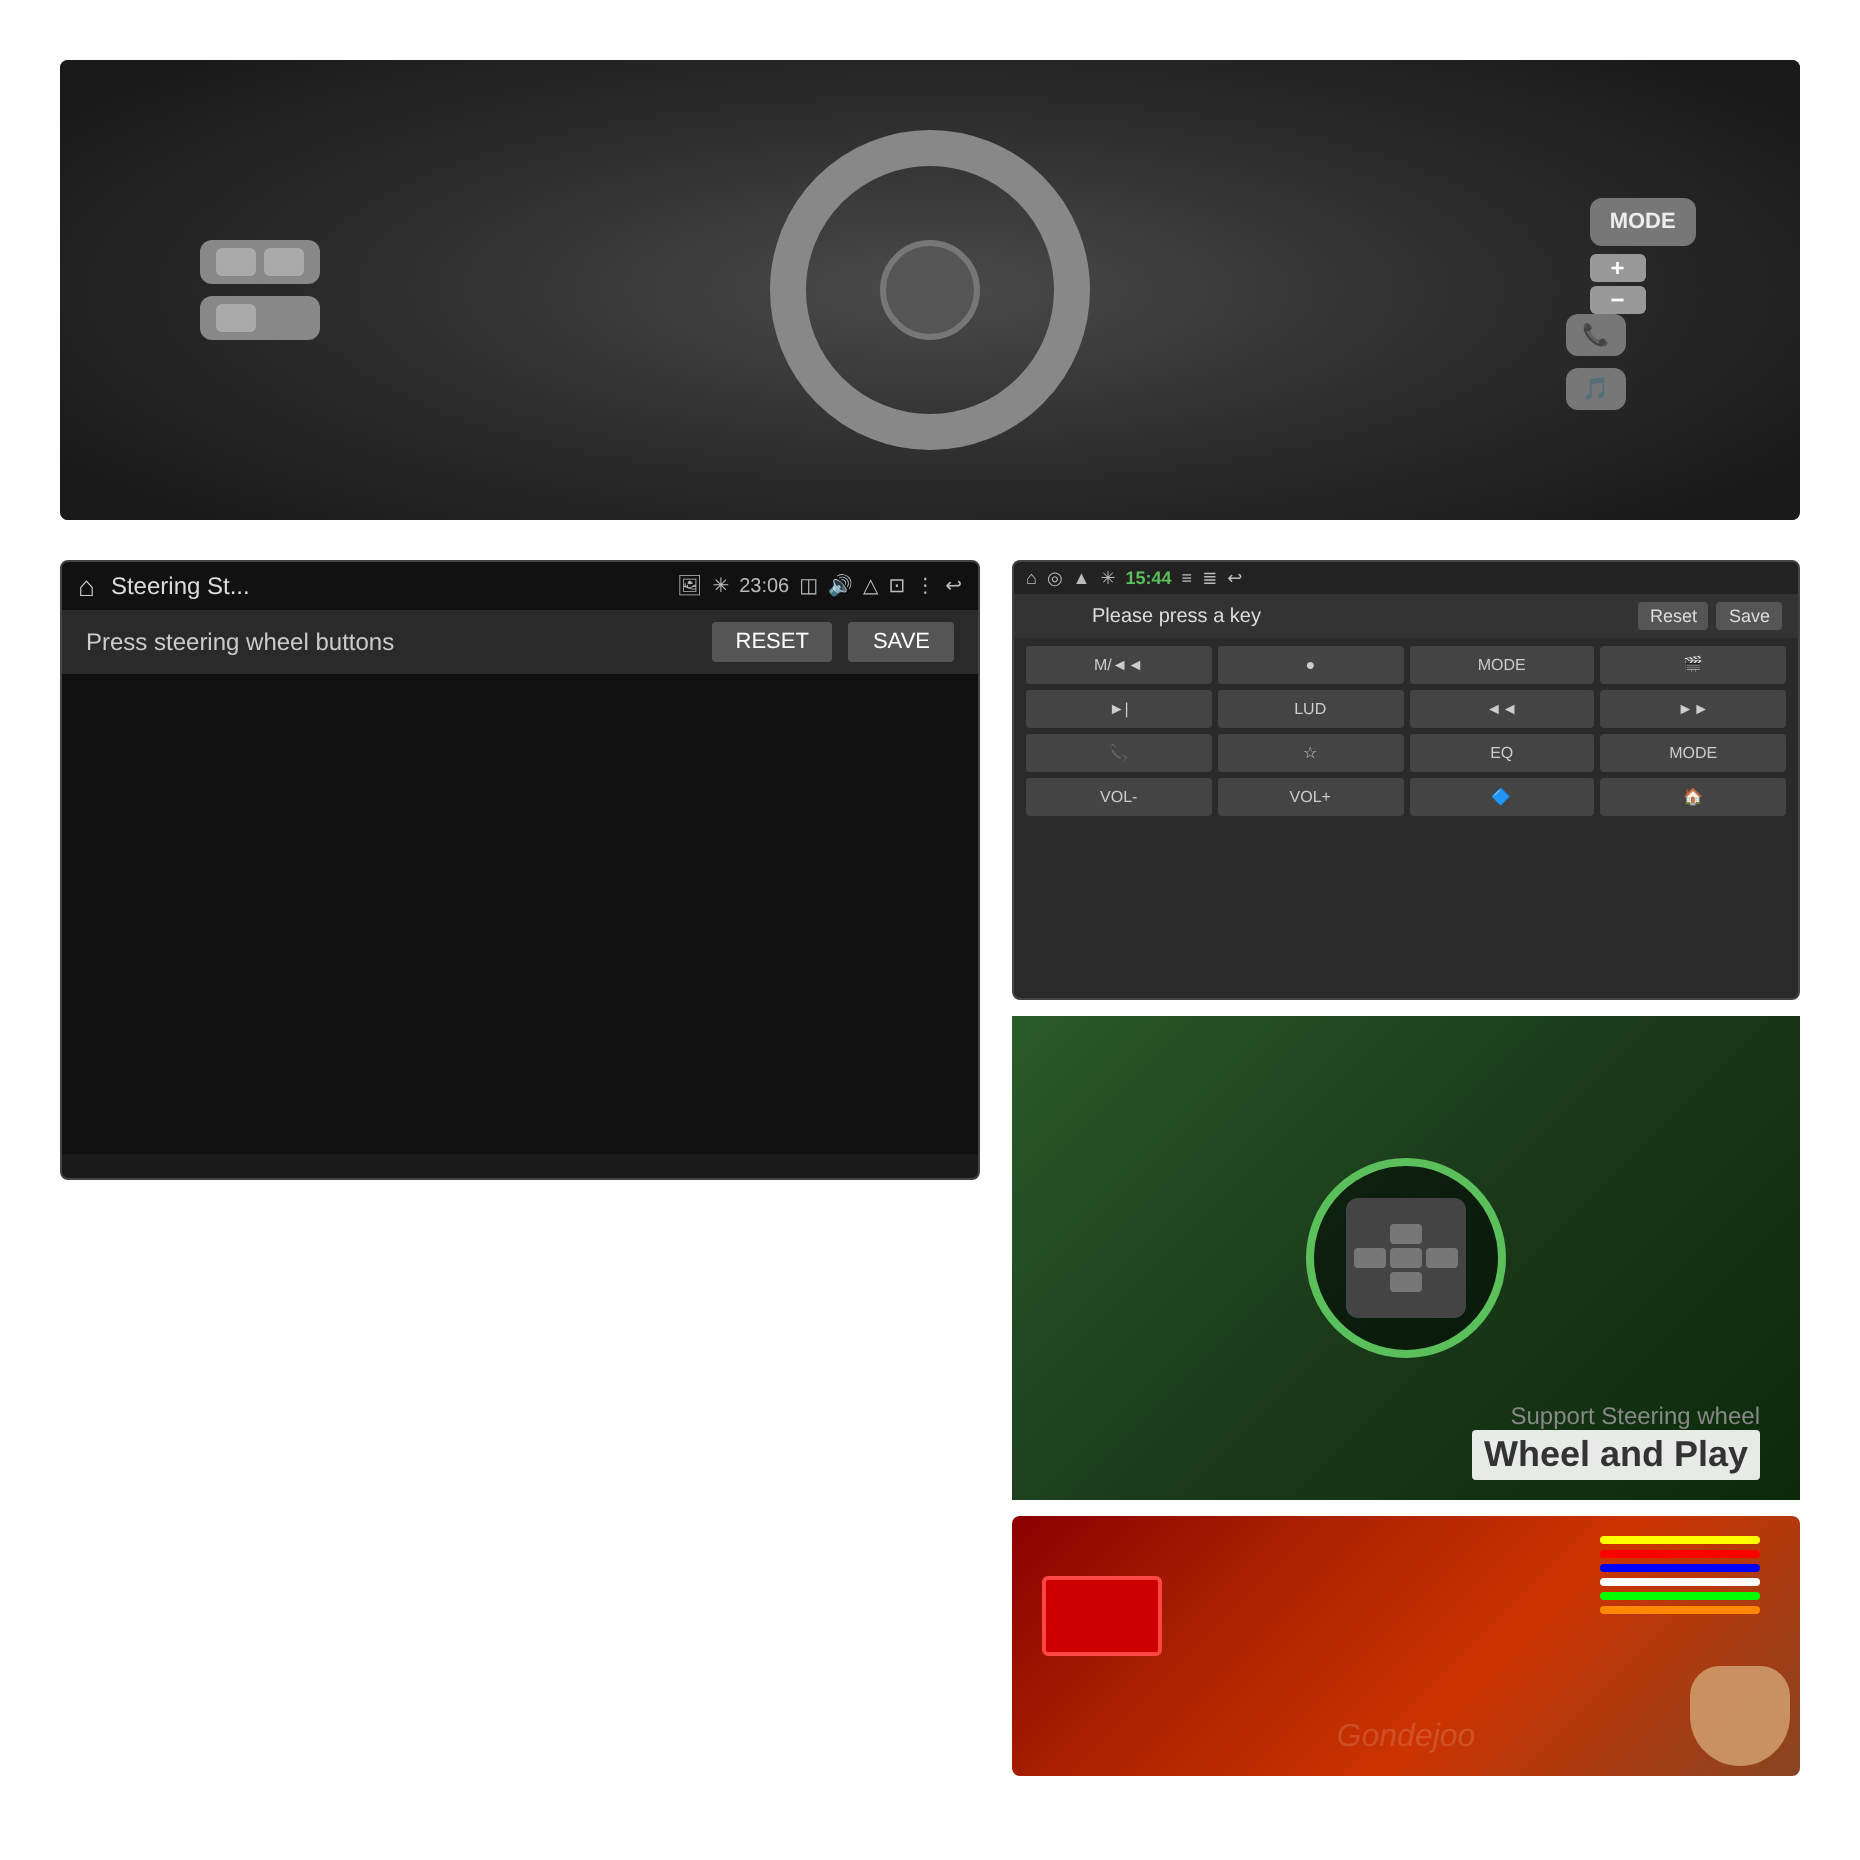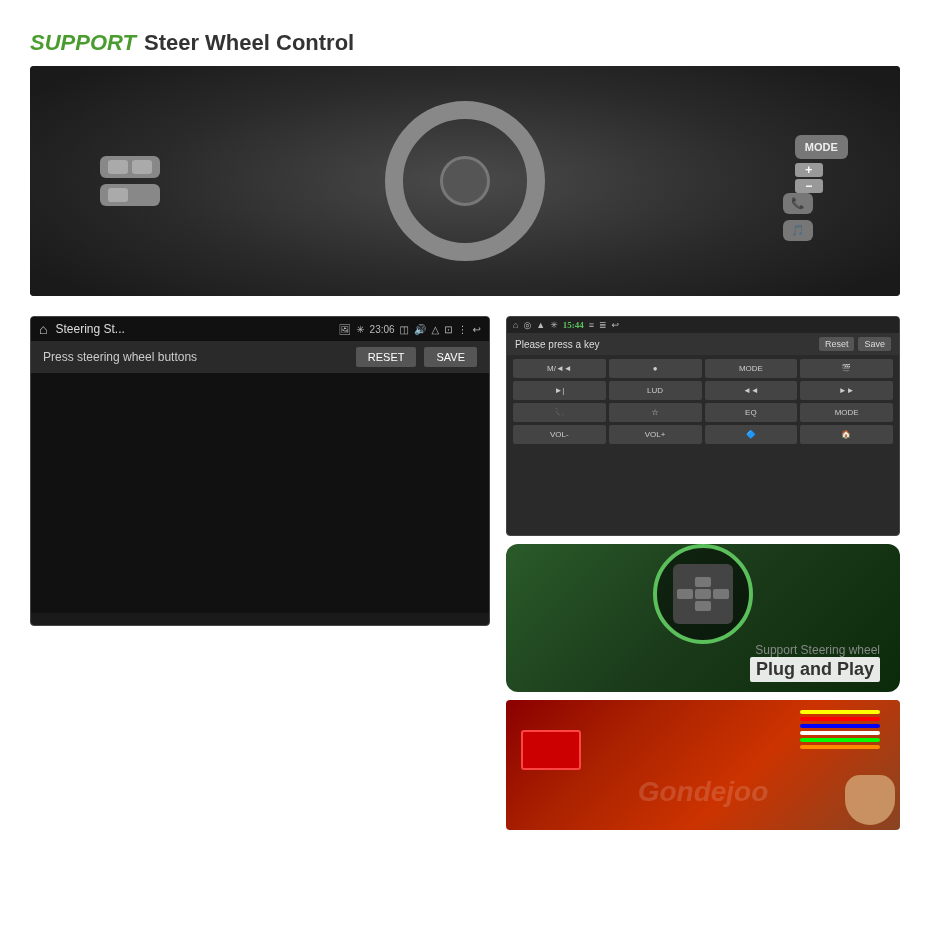--- a/index.html
+++ b/index.html
@@ -235,32 +235,32 @@
       gap: 5px;
     }
     .car-statusbar span {
       color: #bbb;
       font-size: 9px;
     }
     .car-statusbar .time {
       color: #5bc05b;
       font-weight: bold;
       font-size: 9px;
-      font-family: Liberation Serif, serif;
     }
     .car-header-bar {
       background: #333;
       padding: 4px 8px;
       display: flex;
       align-items: center;
       justify-content: space-between;
     }
     .car-header-bar .press-label {
       color: #ddd;
       font-size: 10px;
+      margin-left: 31px;
     }
     .car-btn {
       background: #555;
       color: #ddd;
       border: none;
       padding: 2px 6px;
       font-size: 9px;
       border-radius: 2px;
     }
     .car-grid {
@@ -273,28 +273,28 @@
       background: #444;
       color: #ccc;
       text-align: center;
       padding: 5px 2px;
       font-size: 8px;
       border-radius: 2px;
     }
     
     .sw-photo-area {
       width: 100%;
-      height: 148px;
+      height: 242px;
       background: linear-gradient(135deg, #2a5a2a 0%, #1a3a1a 50%, #0a2a0a 100%);
-      border-radius: 12px;
+      border-radius: 0;
       margin-top: 8px;
       position: relative;
       overflow: hidden;
       display: flex;
-      align-items: flex-start;
+      align-items: center;
       justify-content: center;
     }
     .sw-circle-big {
       width: 100px;
       height: 100px;
       border-radius: 50%;
       border: 4px solid #5bc05b;
       background: rgba(0,0,0,0.5);
       display: flex;
       align-items: center;
@@ -388,43 +388,39 @@
       bottom: 5px;
       right: 5px;
       width: 50px;
       height: 50px;
       background: #d4a574;
       border-radius: 30% 30% 50% 50%;
       opacity: 0.8;
     }
     .watermark {
       position: absolute;
-      bottom: 22px;
+      bottom: 10px;
       left: 50%;
       transform: translateX(-50%);
       color: rgba(255,255,255,0.15);
-      font-size: 28px;
+      font-size: 16px;
       font-style: italic;
-      font-weight: bold;
+      font-weight: normal;
       white-space: nowrap;
     }
     .right-column {
       display: flex;
       flex-direction: column;
     }
   </style>
 </head>
 <body>
 
 <div class="page-container">
 
-  <div class="title-line">
-    <span class="title-support">SUPPORT</span>
-    <span class="title-rest">Steer Wheel Control</span>
-  </div>
 
 
   <div class="steering-photo">
     <div class="steering-photo-inner">
 
       <div class="sw-ring"></div>
       <div class="sw-center"></div>
 
       <div class="sw-left-controls">
         <div class="sw-btn-group">
@@ -542,21 +538,21 @@
               <div class="sw-inner-btn"></div>
               <div class="sw-inner-btn"></div>
             </div>
             <div class="sw-inner-row">
               <div class="sw-inner-btn"></div>
             </div>
           </div>
         </div>
 
         <div class="support-label">Support Steering wheel</div>
-        <div class="plug-play-label">Plug and Play</div>
+        <div class="plug-play-label">Wheel and Play</div>
       </div>
 
       <div class="wiring-photo">
         <div class="wiring-box"></div>
         <div class="wires">
           <div class="wire w1"></div>
           <div class="wire w2"></div>
           <div class="wire w3"></div>
           <div class="wire w4"></div>
           <div class="wire w5"></div>

